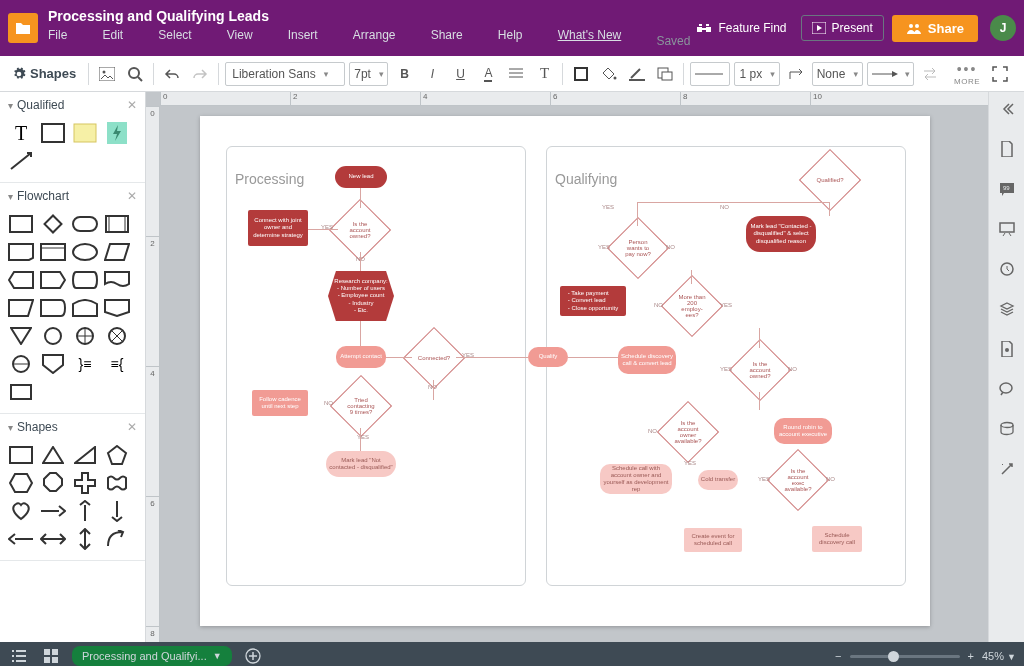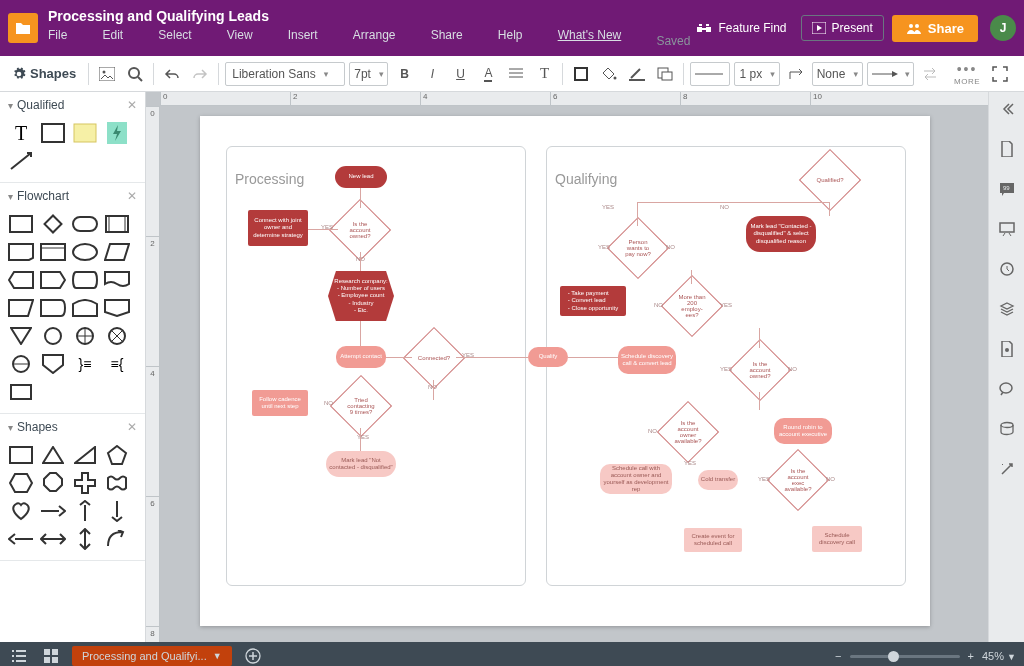--- a/index.html
+++ b/index.html
@@ -58,21 +58,21 @@
   .dark { background:#b33b3b; }
   .med { background:#f19b94; }
   .light { background:#f7c9c5; color:#9a5a56;}
   .diamond { position:absolute; width:44px; height:44px; }
   .diamond .db { position:absolute; inset:0; transform:rotate(45deg); border:1px solid #c77; background:#fff; }
   .diamond .dt { position:absolute; inset:0; display:flex; align-items:center; justify-content:center; font-size:6px; color:#a55; text-align:center; padding:6px;}
   .lbl { position:absolute; font-size:6px; color:#a88; }
   .conn { position:absolute; background:#d9a6a2; }
   
   .footer { height:28px; background:#3e4a54; display:flex; align-items:center; padding:0 8px; color:#cfd6db; font-size:11px; gap:10px;}
-  .footer .tab { background:#c2410c; padding:4px 10px; border-radius:2px; display:flex; align-items:center; gap:6px; max-width:160px;}
+  .footer .tab { background:#15803d; padding:4px 10px; border-radius:8px; display:flex; align-items:center; gap:6px; max-width:160px;}
   .footer .tab span.t { overflow:hidden; text-overflow:ellipsis; white-space:nowrap;}
   .footer-right { margin-left:auto; display:flex; align-items:center; gap:8px;}
   .zoom-track { width:110px; height:3px; background:#6a7680; border-radius:2px; position:relative;}
   .zoom-thumb { position:absolute; top:-4px; width:11px; height:11px; border-radius:50%; background:#cfd6db;}
   .caret::after { content:"▾"; font-size:9px; margin-left:4px; color:#888;}
 </style>
 </head>
 <body>
 
 <div class="header">

